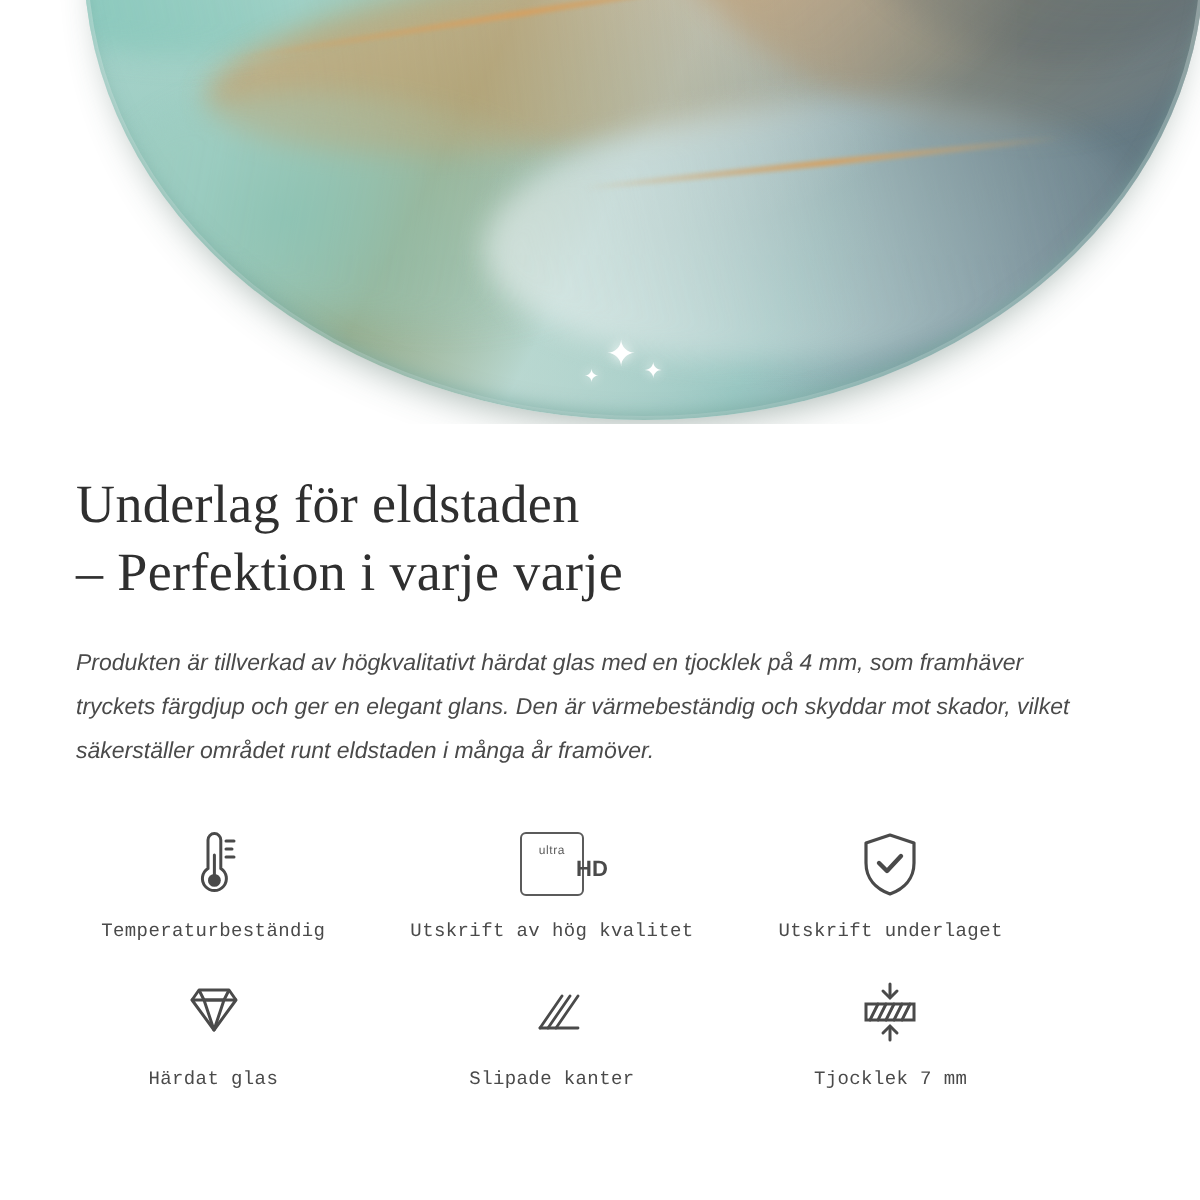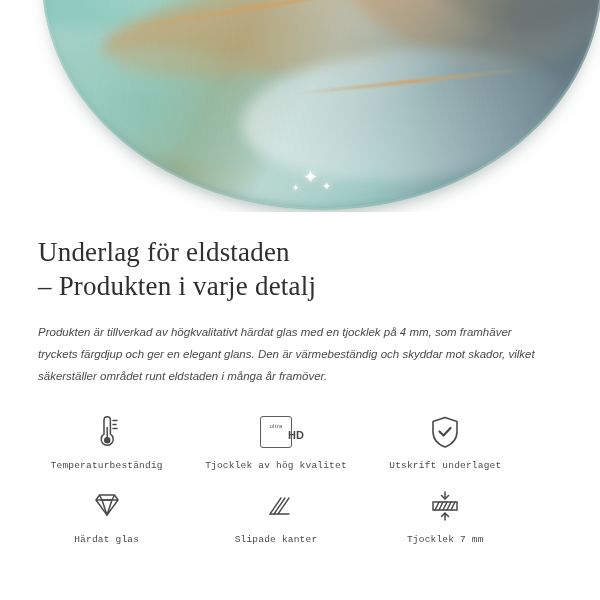--- a/index.html
+++ b/index.html
@@ -183,21 +183,21 @@
     <div class="hero-edge"></div>
     <span class="sparkle sp1">✦</span>
     <span class="sparkle sp2">✦</span>
     <span class="sparkle sp3">✦</span>
   </div>
 
   <div class="content">
 
     <h1 class="headline">
       <span>Underlag för eldstaden</span>
-      <span class="line2">– Produkten i varje detalj</span>
+      <span class="line2">– Perfektion i varje varje</span>
     </h1>
 
     <p class="body-copy">Produkten är tillverkad av högkvalitativt härdat glas med en tjocklek på 4 mm, som framhäver tryckets färgdjup och ger en elegant glans. Den är värmebeständig och skyddar mot skador, vilket säkerställer området runt eldstaden i många år framöver.</p>
 
     <div class="features">
 
       <div class="feature">
         <div class="feature-icon">
           <svg width="34" height="38" viewBox="0 0 34 38">
             <g fill="none" stroke="#4a4a4a" stroke-width="1.5" stroke-linecap="round">
@@ -211,21 +211,21 @@
         <div class="feature-label">Temperaturbeständig</div>
       </div>
 
       <div class="feature">
         <div class="feature-icon">
           <div class="ultra-hd">
             <span class="u">ultra</span>
             <span class="hd">HD</span>
           </div>
         </div>
-        <div class="feature-label">Tjocklek av hög kvalitet</div>
+        <div class="feature-label">Utskrift av hög kvalitet</div>
       </div>
 
       <div class="feature">
         <div class="feature-icon">
           <svg width="34" height="38" viewBox="0 0 34 38">
             <path d="M17 4.5 29 8.5v10c0 8-5.2 13-12 15.5C10.2 31.5 5 26.5 5 18.5v-10z" fill="none" stroke="#4a4a4a" stroke-width="1.6" stroke-linejoin="round"></path>
             <path d="M11.5 18.5l4 4 7-7.5" fill="none" stroke="#4a4a4a" stroke-width="2.2" stroke-linecap="round" stroke-linejoin="round"></path>
           </svg>
         </div>
         <div class="feature-label">Utskrift underlaget</div>

